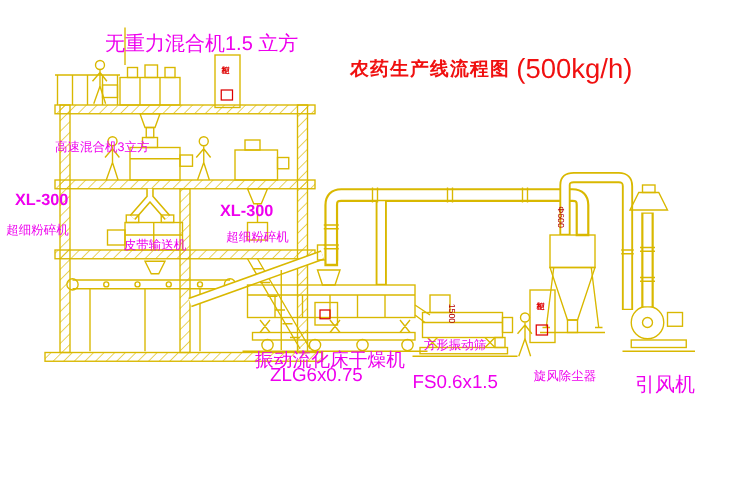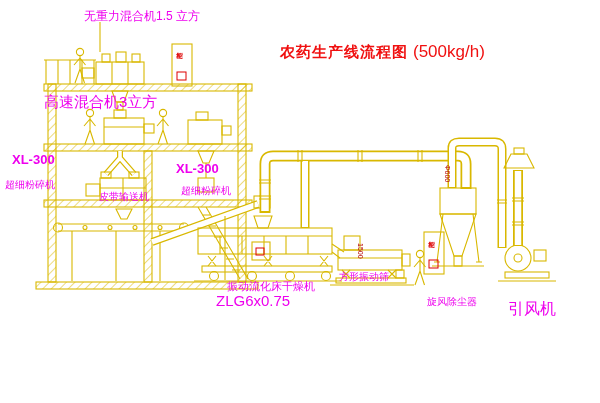--- a/index.html
+++ b/index.html
@@ -7,21 +7,21 @@
   #canvas{position:relative;width:600px;height:403px;background:#fff;
           font-family:"Liberation Sans",sans-serif;overflow:hidden}
   #canvas svg{position:absolute;left:0;top:0}
   .lbl{position:absolute;color:#ee00ee;line-height:1;white-space:nowrap}
   .b{font-weight:bold}
   .vert{writing-mode:vertical-rl;text-orientation:upright}
   .redtxt{color:#dd0000}
   .dim{color:#b40000;text-orientation:mixed}
   #title{position:absolute;left:280px;top:42px;display:flex;align-items:center;gap:5px;color:#f01010}
   #title .t1{font-size:15px;font-weight:bold;letter-spacing:1px}
-  #title .t2{font-size:17px}
+  #title .t2{font-size:22px}
   .ln{stroke:#d9b800;fill:none;stroke-width:1.1}
   .fillh{fill:url(#hatch);stroke:#d9b800;stroke-width:1.1}
   .po{stroke:#d9b800;fill:none}
   .pi{stroke:#ffffff;fill:none}
   .rd{stroke:#dd0000;fill:none;stroke-width:1}
 </style>
 </head>
 <body>
 
 <div id="canvas">
@@ -192,35 +192,36 @@
   <use href="#person" transform="translate(90,109)"></use>
   <use href="#person" transform="translate(163,109)"></use>
   <use href="#person" transform="translate(420,250)"></use>
 </svg>
 
 <div id="title">
   <span class="t1">农药生产线流程图</span>
   <span class="t2">(500kg/h)</span>
 </div>
 
-<div class="lbl" style="left:84px;top:10px;font-size:12px">无重力混合机1.5 立方</div>
-<div class="lbl" style="left:44px;top:94px;font-size:15px">高速混合机3立方</div>
+<div class="lbl" style="left:84px;top:28px;font-size:16px">无重力混合机1.5 立方</div>
+<div class="lbl" style="left:44px;top:114px;font-size:10px">高速混合机3立方</div>
 
 <div class="lbl b" style="left:12px;top:153px;font-size:13px">XL-300</div>
 <div class="lbl" style="left:5px;top:180px;font-size:10px">超细粉碎机</div>
 
 <div class="lbl b" style="left:176px;top:162px;font-size:13px">XL-300</div>
 <div class="lbl" style="left:181px;top:186px;font-size:10px">超细粉碎机</div>
 
 <div class="lbl" style="left:99px;top:192px;font-size:10px">皮带输送机</div>
 
-<div class="lbl" style="left:227px;top:281px;font-size:11px">振动流化床干燥机</div>
+<div class="lbl" style="left:204px;top:281px;font-size:15px">振动流化床干燥机</div>
 <div class="lbl" style="left:216px;top:293px;font-size:15px">ZLG6x0.75</div>
 
 <div class="lbl" style="left:339px;top:272px;font-size:10px">方形振动筛</div>
+<div class="lbl" style="left:330px;top:298px;font-size:15px">FS0.6x1.5</div>
 
 <div class="lbl" style="left:427px;top:297px;font-size:10px">旋风除尘器</div>
 <div class="lbl" style="left:508px;top:301px;font-size:16px">引风机</div>
 
 <div class="lbl vert redtxt" style="left:176px;top:47px;font-size:6.5px">控制柜</div>
 <div class="lbl vert redtxt" style="left:428px;top:236px;font-size:6.5px">控制柜</div>
 
 <div class="lbl vert dim" style="left:357px;top:243px;font-size:7px">1500</div>
 <div class="lbl vert dim" style="left:444px;top:165px;font-size:7px">Φ600</div>
 

